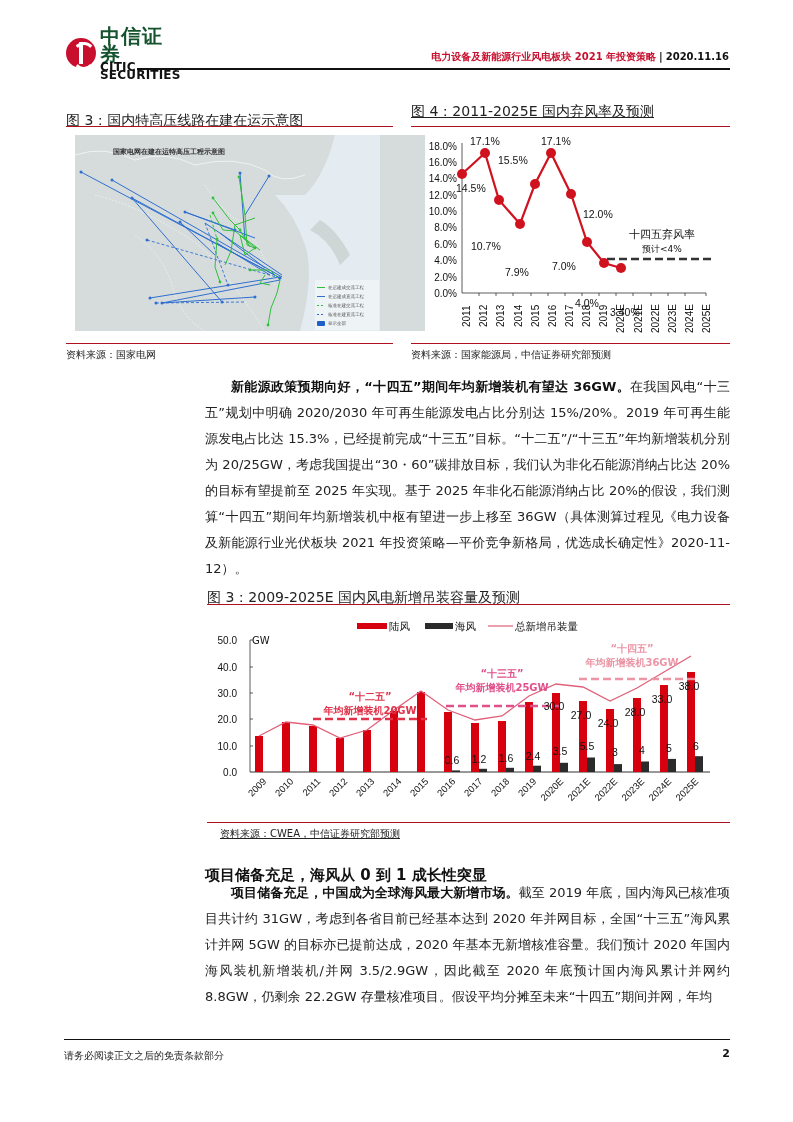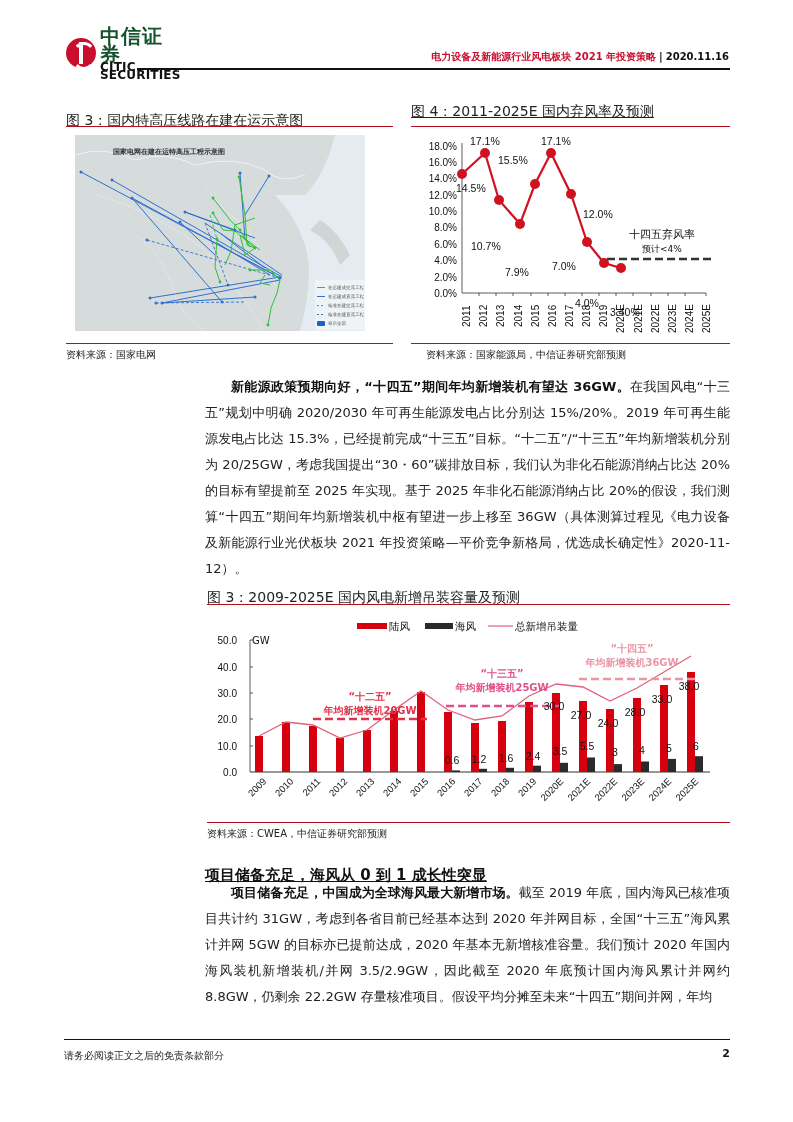--- a/index.html
+++ b/index.html
@@ -20,31 +20,31 @@
   .header-title .sep { color: #111; margin: 0 3px; }
   .header-title .date { color: #111; }
   .header-rule { left: 137px; top: 68px; width: 593px; height: 2px; background: #111; }
 
   
   .cap { font-size: 14px; color: #222; white-space: nowrap; text-align: center; }
   .redline { height: 1px; background: #b0111f; }
   .src { font-size: 10px; color: #222; white-space: nowrap; }
 
   
-  .map { left: 75px; top: 135px; width: 290px; height: 196px; background: #d6dcdc; overflow: hidden; }
+  .map { left: 75px; top: 135px; width: 350px; height: 196px; background: #d6dcdc; overflow: hidden; }
   .map svg { position: absolute; left: 0; top: 0; }
   .map-title { left: 38px; top: 12px; font-size: 7px; font-weight: bold; color: #333; white-space: nowrap; }
   .map-legend { left: 240px; top: 145px; width: 64px; height: 50px; background: rgba(240,244,246,0.85); font-size: 4.5px; color: #555; padding: 3px 2px; }
   .map-legend .row { display: flex; align-items: center; height: 9px; white-space: nowrap; }
   .map-legend .sw { width: 8px; height: 1.5px; margin-right: 3px; flex: none; }
 
   
   .para { left: 205px; width: 525px; font-size: 13px; line-height: 26px; color: #222; text-align: justify; }
   .para b { font-weight: bold; color: #111; }
-  .section-h { left: 205px; top: 866px; font-size: 15px; font-weight: bold; color: #111; white-space: nowrap; text-decoration: underline; }
+  .section-h { left: 205px; top: 866px; font-size: 15px; font-weight: bold; color: #111; white-space: nowrap; }
 
   
   .footer-rule { left: 64px; top: 1039px; width: 666px; height: 1px; background: #111; }
   .footer-left { left: 64px; top: 1049px; font-size: 10px; color: #222; text-align: center; }
   .footer-right { right: 63px; top: 1047px; font-size: 11px; font-weight: bold; color: #111; }
 </style>
 </head>
 <body>
 
 <div class="abs logo">
@@ -245,21 +245,21 @@
     <text transform="translate(219,203) rotate(-90)">2020E</text>
     <text transform="translate(237,203) rotate(-90)">2021E</text>
     <text transform="translate(254,203) rotate(-90)">2022E</text>
     <text transform="translate(271,203) rotate(-90)">2023E</text>
     <text transform="translate(288,203) rotate(-90)">2024E</text>
     <text transform="translate(305,203) rotate(-90)">2025E</text>
   </g>
 </svg>
 
 <div class="abs redline" style="left:411px;top:343px;width:319px;"></div>
-<div class="abs src" style="left:426px;top:348px;text-align:right;">资料来源：国家能源局，中信证券研究部预测</div>
+<div class="abs src" style="left:411px;top:348px;text-align:right;">资料来源：国家能源局，中信证券研究部预测</div>
 
 <div class="abs para" style="top:374px;text-indent:26px;">
   <b>新能源政策预期向好，“十四五”期间年均新增装机有望达 36GW。</b><span>在我国风电“十三五”规划中明确 2020/2030 年可再生能源发电占比分别达 15%/20%。2019 年可再生能源发电占比达 15.3%，已经提前完成“十三五”目标。“十二五”/“十三五”年均新增装机分别为 20/25GW，考虑我国提出“30・60”碳排放目标，我们认为非化石能源消纳占比达 20%的目标有望提前至 2025 年实现。基于 2025 年非化石能源消纳占比 20%的假设，我们测算“十四五”期间年均新增装机中枢有望进一步上移至 36GW（具体测算过程见《电力设备及新能源行业光伏板块 2021 年投资策略—平价竞争新格局，优选成长确定性》2020-11-12）。</span>
 </div>
 
 <div class="abs cap" style="left:207px;top:589px;">图 3：2009-2025E 国内风电新增吊装容量及预测</div>
 <div class="abs redline" style="left:207px;top:604px;width:523px;"></div>
 
 <svg class="abs" style="left:205px;top:606px;" width="525" height="215" viewBox="0 0 525 215">
 
@@ -372,21 +372,21 @@
     <text transform="translate(359,176) rotate(-45)">2020E</text>
     <text transform="translate(386,176) rotate(-45)">2021E</text>
     <text transform="translate(413,176) rotate(-45)">2022E</text>
     <text transform="translate(440,176) rotate(-45)">2023E</text>
     <text transform="translate(467,176) rotate(-45)">2024E</text>
     <text transform="translate(494,176) rotate(-45)">2025E</text>
   </g>
 </svg>
 
 <div class="abs redline" style="left:207px;top:822px;width:523px;"></div>
-<div class="abs src" style="left:207px;top:827px;">资料来源：CWEA，中信证券研究部预测</div>
+<div class="abs src" style="left:220px;top:827px;text-decoration:underline;">资料来源：CWEA，中信证券研究部预测</div>
 
 <div class="abs section-h">项目储备充足，海风从 0 到 1 成长性突显</div>
 
 <div class="abs para" style="top:880px;text-indent:26px;">
   <b>项目储备充足，中国成为全球海风最大新增市场。</b><span>截至 2019 年底，国内海风已核准项目共计约 31GW，考虑到各省目前已经基本达到 2020 年并网目标，全国“十三五”海风累计并网 5GW 的目标亦已提前达成，2020 年基本无新增核准容量。我们预计 2020 年国内海风装机新增装机/并网 3.5/2.9GW，因此截至 2020 年底预计国内海风累计并网约 8.8GW，仍剩余 22.2GW 存量核准项目。假设平均分摊至未来“十四五”期间并网，年均</span>
 </div>
 
 <div class="abs footer-rule"></div>
 <div class="abs footer-left">请务必阅读正文之后的免责条款部分</div>
 <div class="abs footer-right">2</div>

